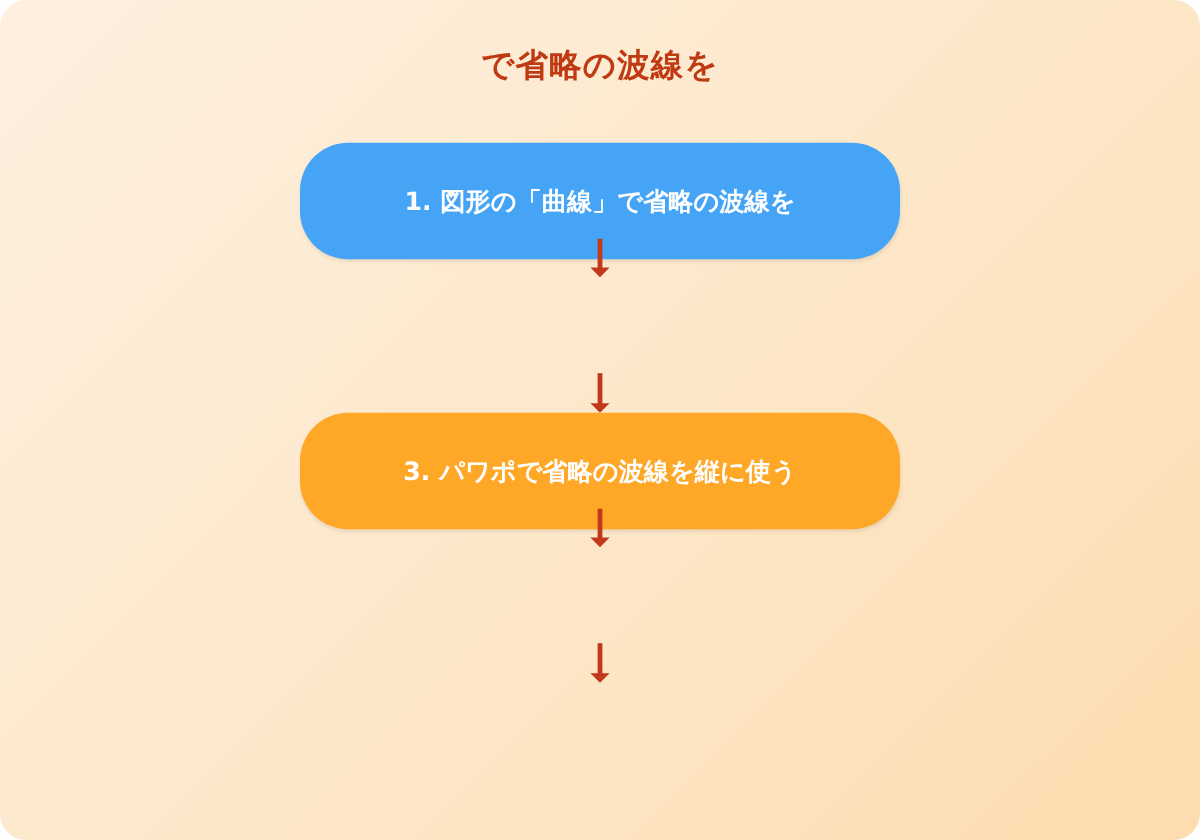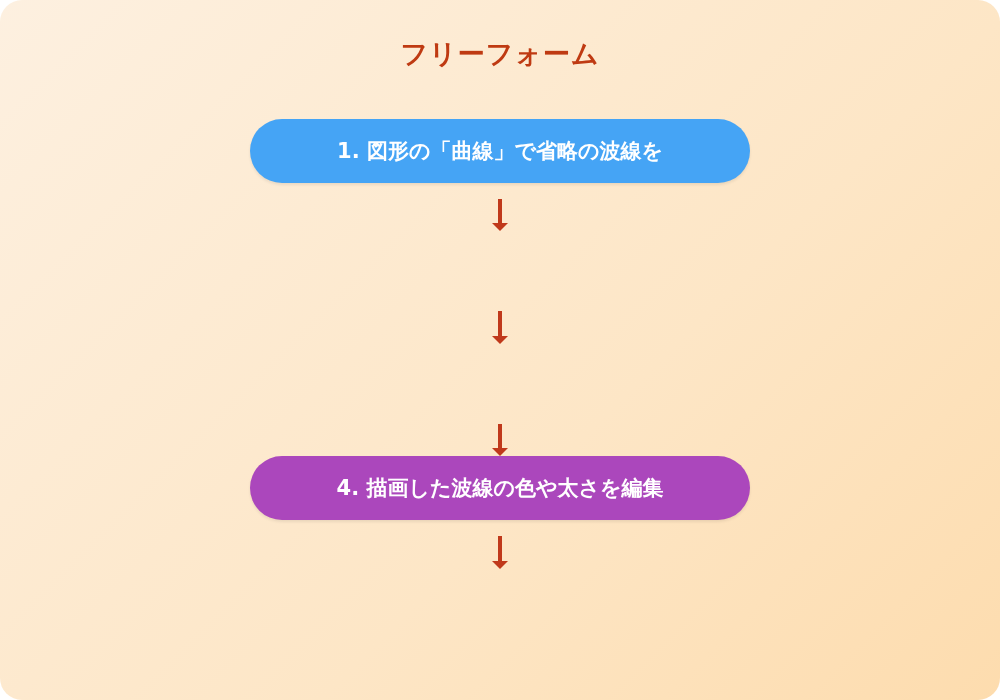--- a/index.html
+++ b/index.html
@@ -12,58 +12,58 @@
     position:absolute; left:0; top:0; width:1000px; height:700px;
     border-radius:22px;
     background: linear-gradient(135deg, #fdf0e0 0%, #fde6c6 60%, #fddcae 100%);
     overflow:hidden;
   }
   .title {
     position:absolute; left:0; top:36px; width:1000px; text-align:center;
     font-size:27px; font-weight:bold; color:#bf3a12; letter-spacing:1px;
   }
   .step {
-    position:absolute; left:250px; width:500px; height:64px;
+    position:absolute; left:250px; width:500px; height:97px;
     border-radius:40px; display:flex; align-items:center; justify-content:center;
     color:#ffffff; font-size:21px; font-weight:bold;
     box-shadow: 0 2px 3px rgba(0,0,0,0.08);
   }
   .connector { position:absolute; left:494px; width:12px; }
   .connector .line { position:absolute; left:4px; top:0; width:4px; background:#c0391b; }
   .connector .head {
     position:absolute; left:-2px; bottom:0; width:0; height:0;
     border-left:8px solid transparent; border-right:8px solid transparent;
     border-top:8px solid #c0391b;
   }
 </style>
 </head>
 <body>
 
 <div class="canvas">
-  <div class="title">フリーフォーム</div>
+  <div class="title">で省略の波線を</div>
 
   <div class="step" style="top:119px; background:#45a4f5;">
     <span>1. 図形の「曲線」で省略の波線を</span>
   </div>
   <div class="connector" style="top:199px; height:32px;">
     <div class="line" style="height:26px;"></div>
     <div class="head"></div>
   </div>
 
   <div class="connector" style="top:311px; height:33px;">
     <div class="line" style="height:27px;"></div>
     <div class="head"></div>
   </div>
 
+  <div class="step" style="top:344px; background:#ffa726;">
+    <span>3. パワポで省略の波線を縦に使う</span>
+  </div>
   <div class="connector" style="top:424px; height:32px;">
     <div class="line" style="height:26px;"></div>
     <div class="head"></div>
   </div>
 
-  <div class="step" style="top:456px; background:#ab47bc;">
-    <span>4. 描画した波線の色や太さを編集</span>
-  </div>
   <div class="connector" style="top:536px; height:33px;">
     <div class="line" style="height:27px;"></div>
     <div class="head"></div>
   </div>
 
 </div>
 
 </body></html>

